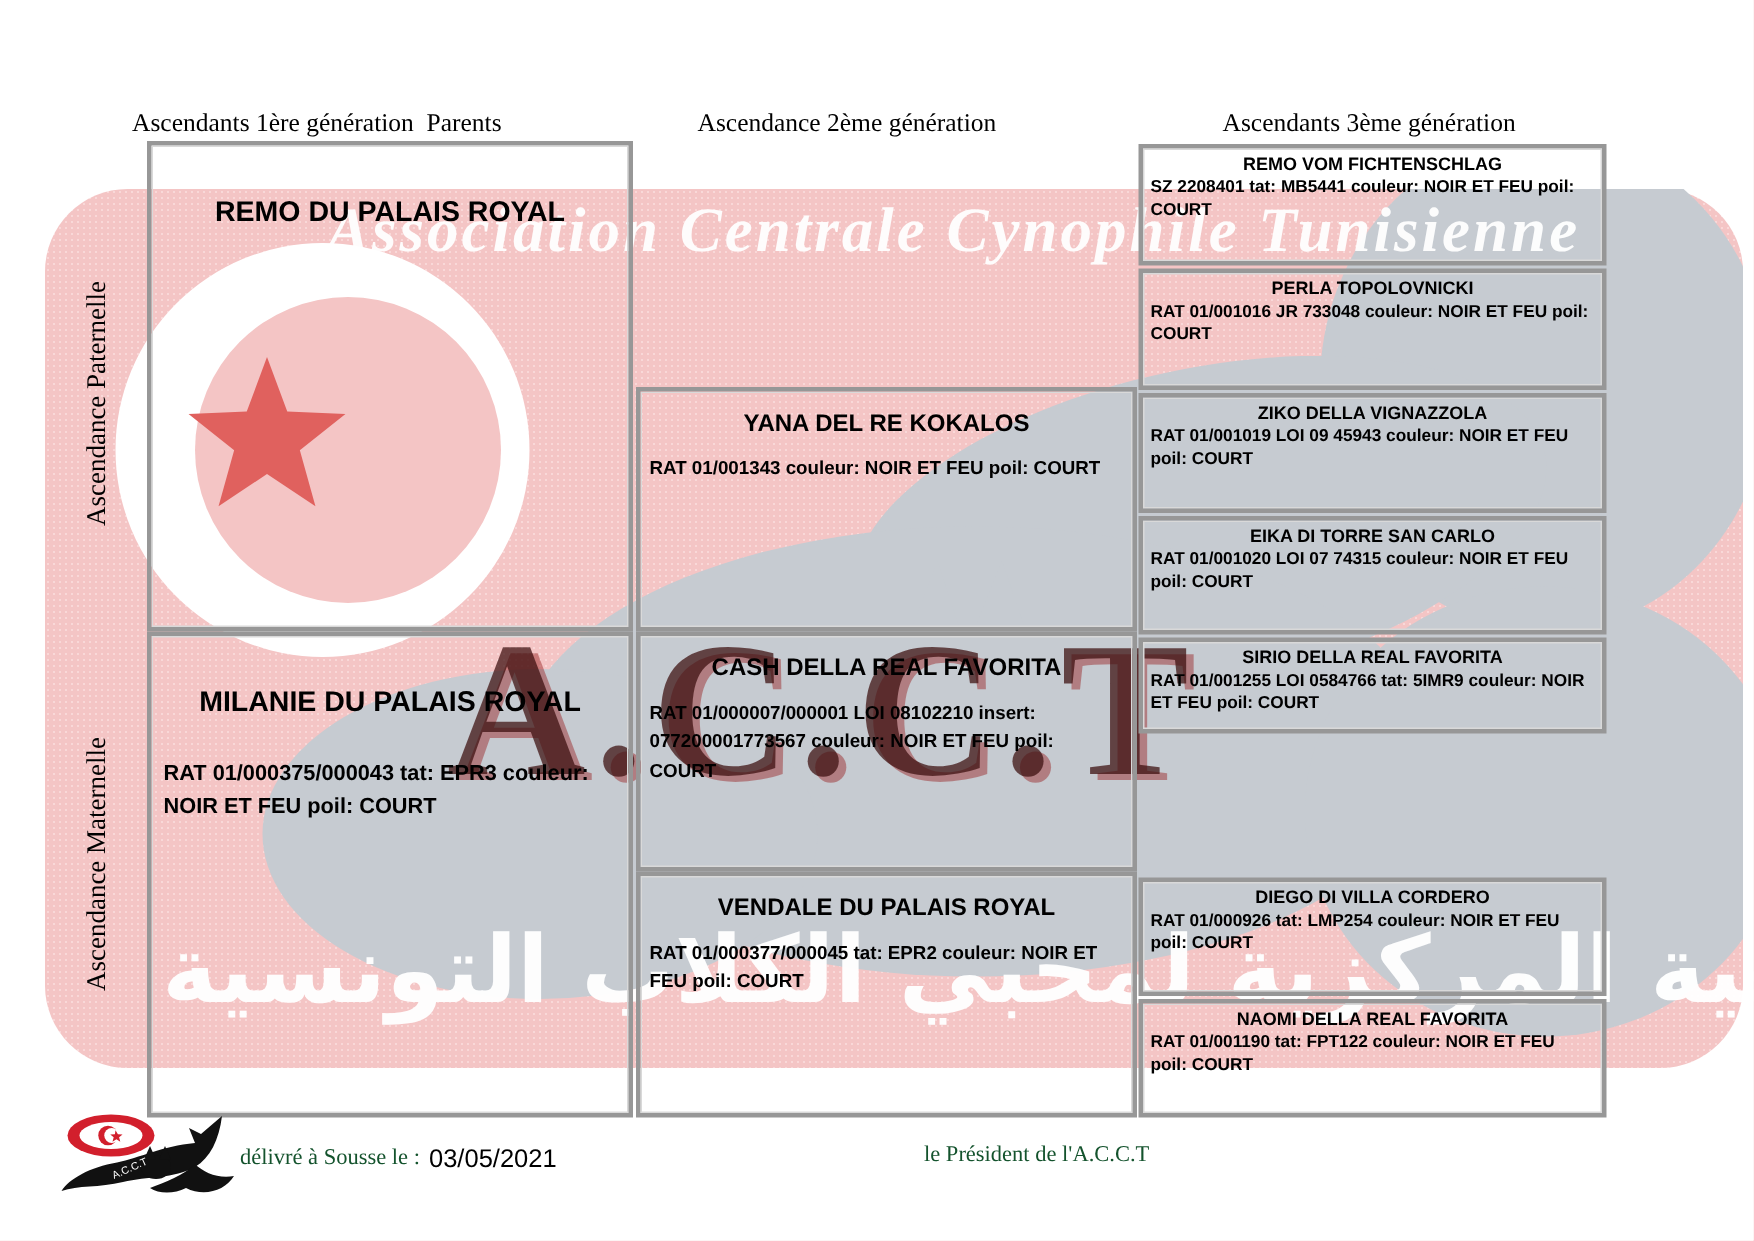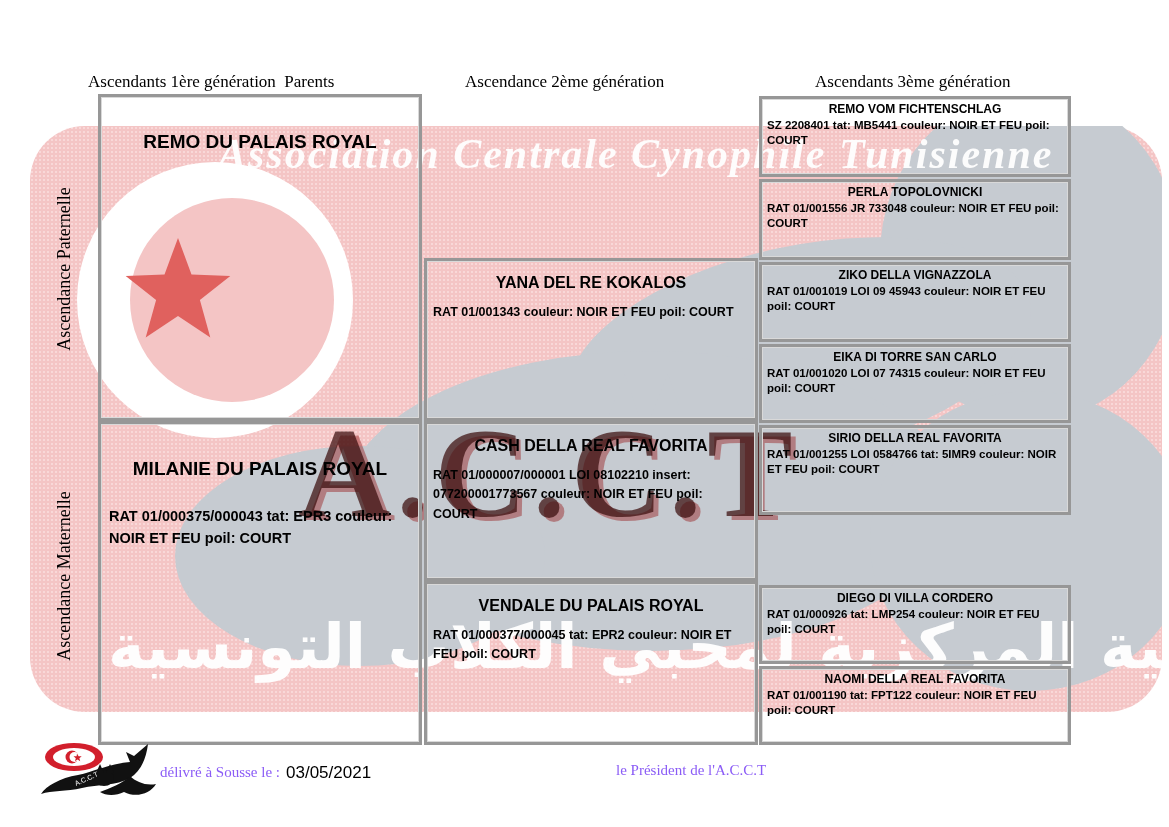--- a/index.html
+++ b/index.html
@@ -50,21 +50,21 @@
   }
   .cell .name{text-align:center;font-weight:bold;}
   .cell .det{text-align:left;font-weight:bold;}
   .c1 .name{font-size:19px;margin-top:34px;padding:0 8px;}
   .c1 .det{font-size:14.5px;line-height:1.5;margin-top:26px;padding:0 8px;}
   .c2 .name{font-size:16px;margin-top:13px;padding:0 6px;}
   .c2 .det{font-size:12.5px;line-height:1.55;margin-top:11px;padding:0 6px;}
   .c3 .name{font-size:12px;margin-top:3px;padding:0 4px;}
   .c3 .det{font-size:11.5px;line-height:1.3;margin-top:2px;padding:0 5px;}
   
-  .footer-text{position:absolute;font-family:"Liberation Serif",serif;font-size:15px;color:#8b5cf6;white-space:nowrap;}
+  .footer-text{position:absolute;font-family:"Liberation Serif",serif;font-size:15px;color:#14532d;white-space:nowrap;}
   #issued-date{position:absolute;font-family:"Liberation Sans",sans-serif;font-weight:normal;font-size:17px;color:#000;}
   #logo{position:absolute;left:38px;top:742px;}
 </style>
 </head>
 <body>
 
 <div id="page">
 
   <div id="wm-bg"></div>
 
@@ -118,31 +118,31 @@
     <div class="name">VENDALE DU PALAIS ROYAL</div>
     <div class="det">RAT 01/000377/000045 tat: EPR2 couleur: NOIR ET FEU poil: COURT</div>
   </div>
 
   <div class="cell c3" style="left:759px;top:96px;width:312px;height:81px">
     <div class="name">REMO  VOM  FICHTENSCHLAG</div>
     <div class="det">SZ 2208401 tat: MB5441 couleur: NOIR ET FEU poil: COURT</div>
   </div>
   <div class="cell c3" style="left:759px;top:179px;width:312px;height:81px">
     <div class="name">PERLA TOPOLOVNICKI</div>
-    <div class="det">RAT 01/001556 JR 733048 couleur: NOIR ET FEU poil: COURT</div>
+    <div class="det">RAT 01/001016 JR 733048 couleur: NOIR ET FEU poil: COURT</div>
   </div>
   <div class="cell c3" style="left:759px;top:262px;width:312px;height:80px">
     <div class="name">ZIKO  DELLA  VIGNAZZOLA</div>
     <div class="det">RAT 01/001019 LOI 09 45943 couleur: NOIR ET FEU poil: COURT</div>
   </div>
   <div class="cell c3" style="left:759px;top:344px;width:312px;height:79px">
     <div class="name">EIKA  DI  TORRE  SAN  CARLO</div>
     <div class="det">RAT 01/001020 LOI 07 74315 couleur: NOIR ET FEU poil: COURT</div>
   </div>
-  <div class="cell c3" style="left:759px;top:425px;width:312px;height:90px">
+  <div class="cell c3" style="left:759px;top:425px;width:312px;height:64px">
     <div class="name">SIRIO  DELLA  REAL  FAVORITA</div>
     <div class="det">RAT 01/001255 LOI 0584766 tat: 5IMR9 couleur: NOIR ET FEU poil: COURT</div>
   </div>
   <div class="cell c3" style="left:759px;top:585px;width:312px;height:79px">
     <div class="name">DIEGO DI VILLA CORDERO</div>
     <div class="det">RAT 01/000926 tat: LMP254 couleur: NOIR ET FEU poil: COURT</div>
   </div>
   <div class="cell c3" style="left:759px;top:666px;width:312px;height:79px">
     <div class="name">NAOMI  DELLA  REAL  FAVORITA</div>
     <div class="det">RAT 01/001190 tat: FPT122 couleur: NOIR ET FEU poil: COURT</div>

